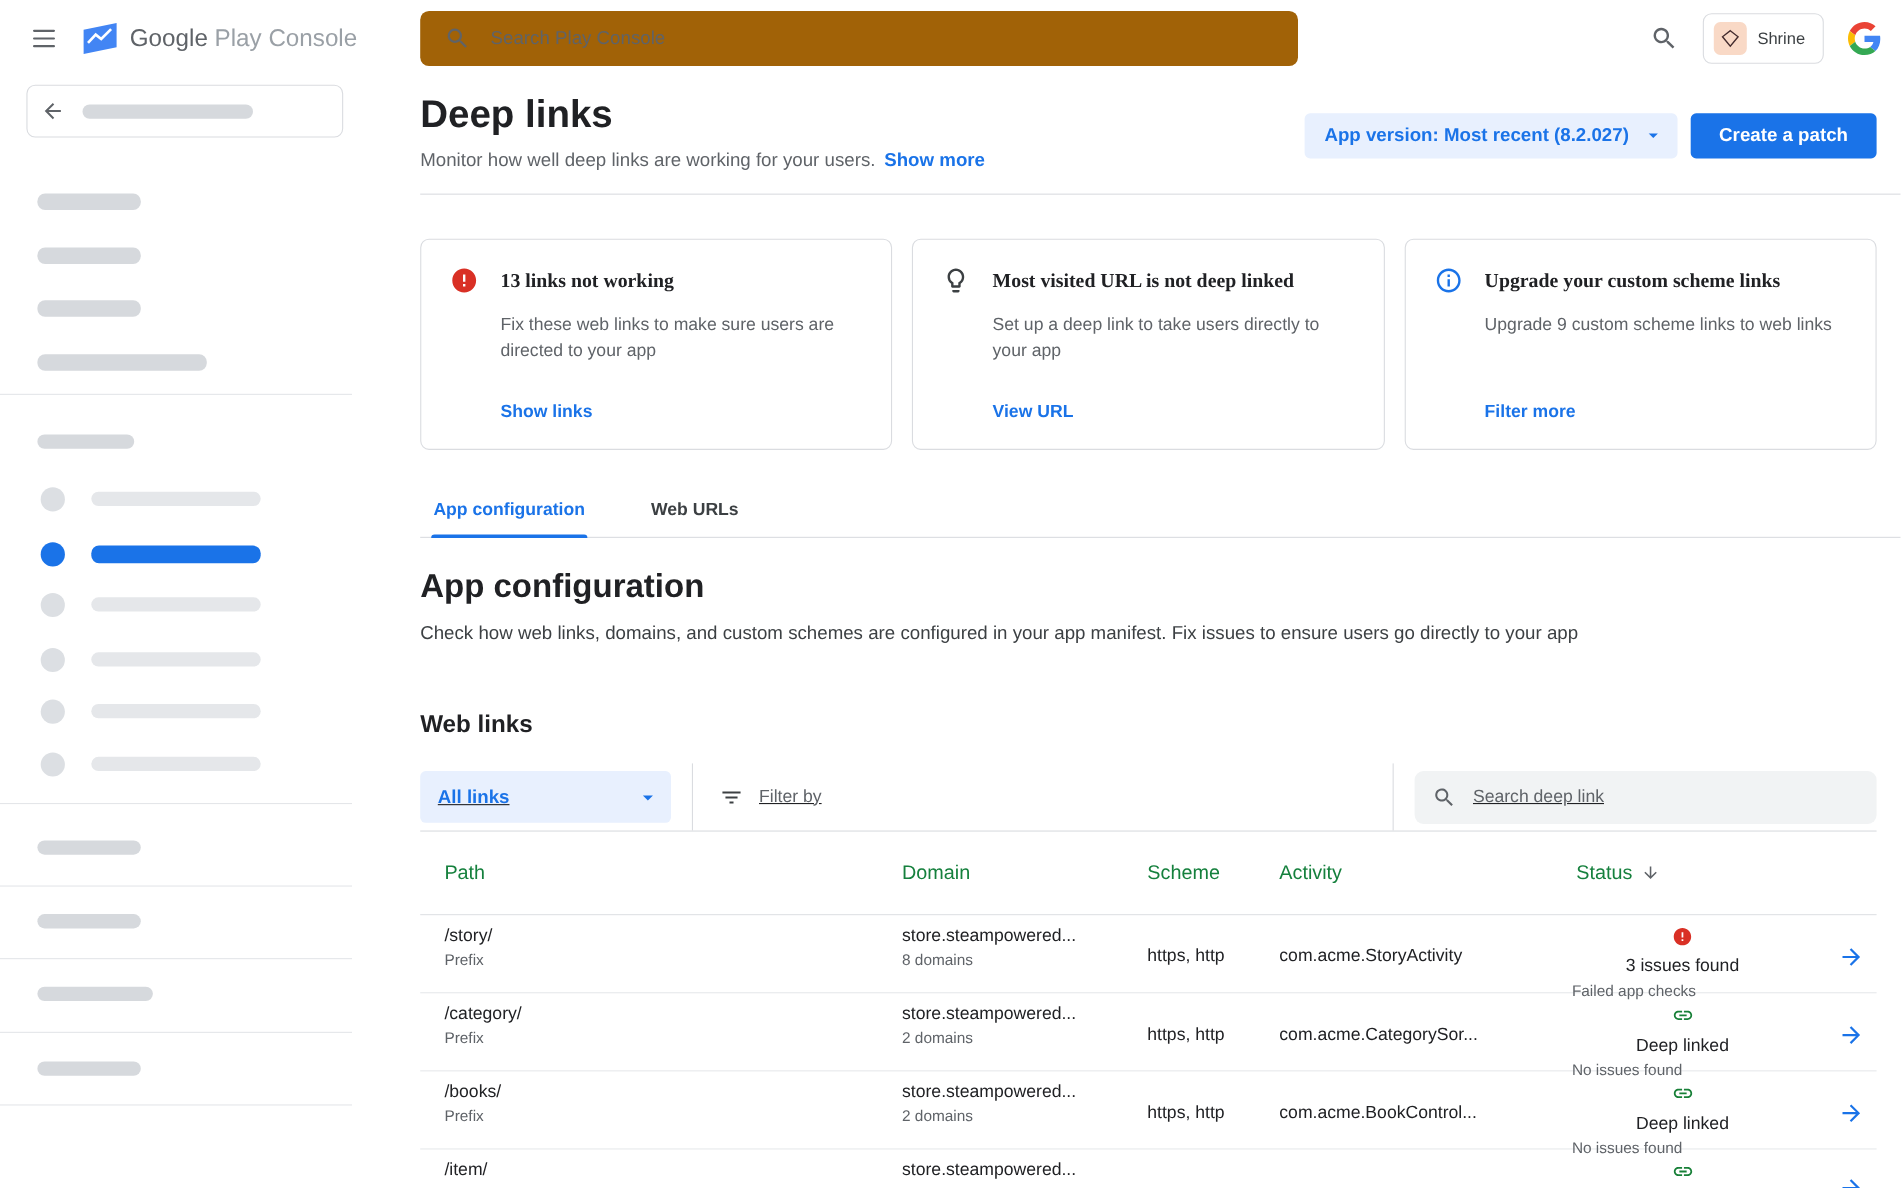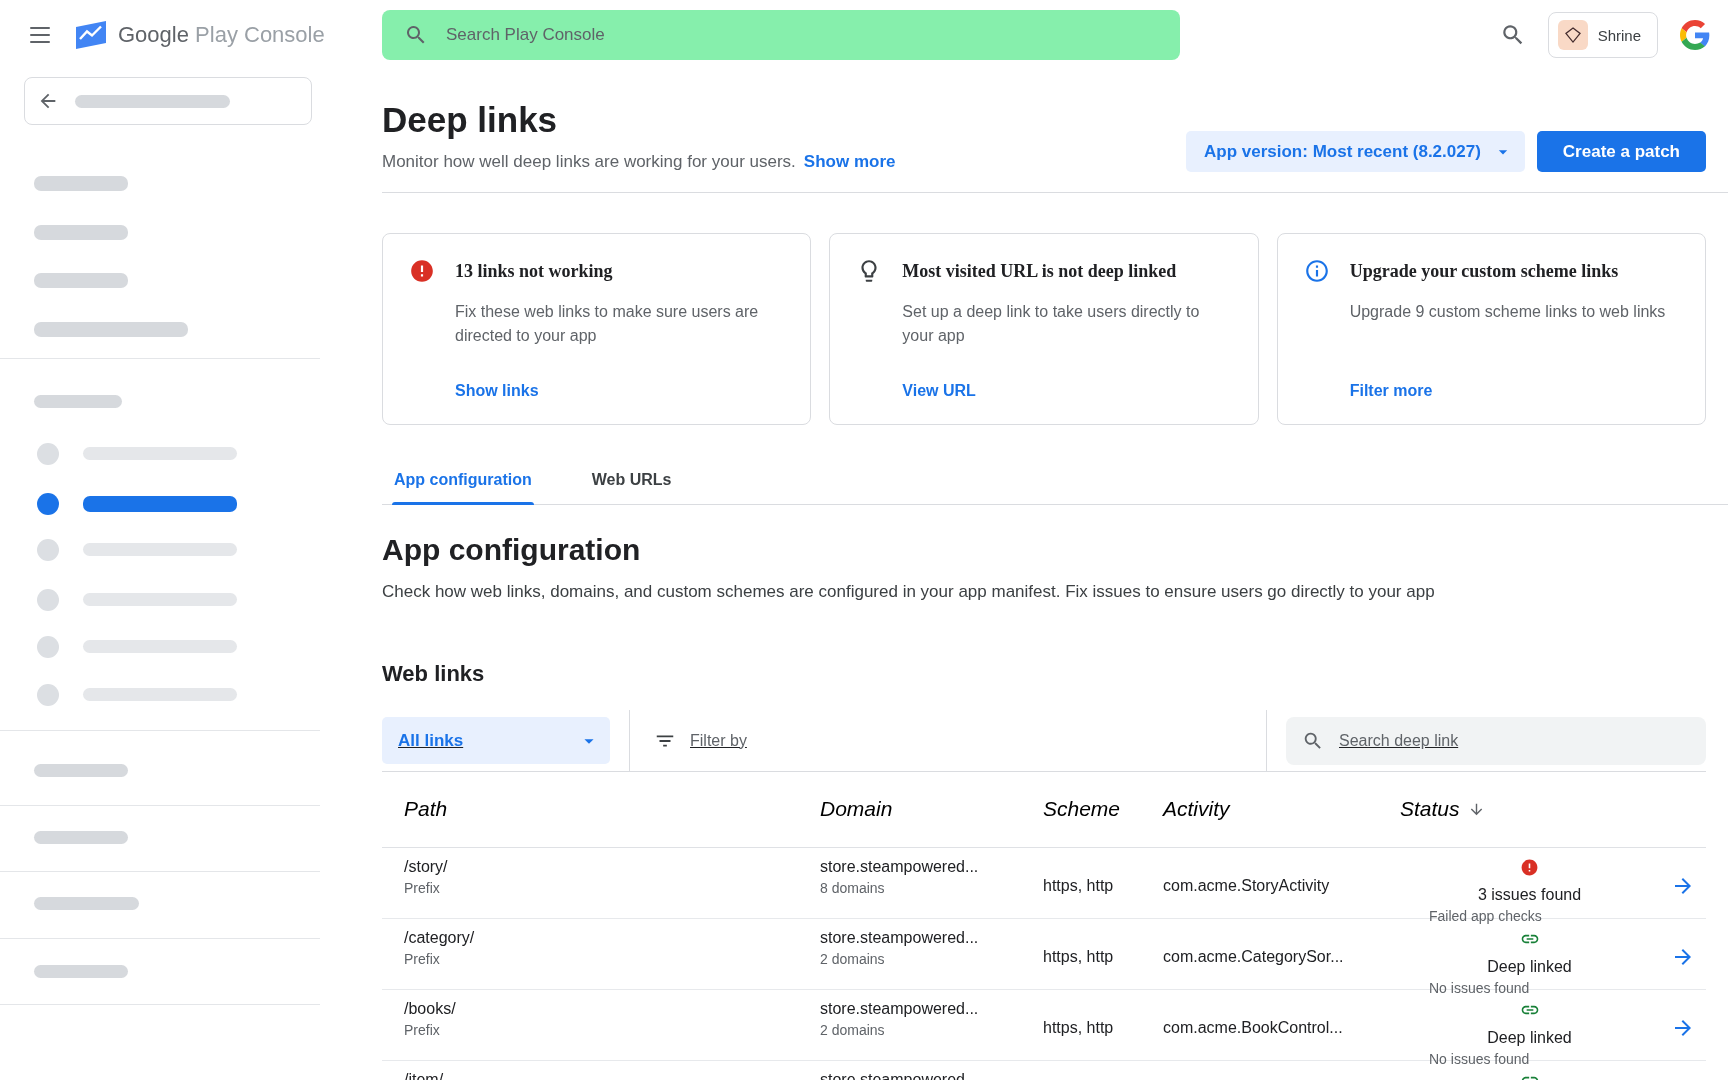--- a/index.html
+++ b/index.html
@@ -11,21 +11,21 @@
   
   .topbar { height:70px; display:flex; align-items:center; }
   .topbar-left { width:320px; flex-shrink:0; display:flex; align-items:center; gap:24px; padding-left:30px; }
   .hamburger { display:flex; flex-direction:column; gap:5px; cursor:pointer; }
   .hamburger span { width:20px; height:2px; background:#5f6368; border-radius:1px; }
   .logo { display:flex; align-items:center; gap:10px; }
   .logo-text { font-size:22px; white-space:nowrap; }
   .logo-google { color:#5f6368; }
   .logo-pc { color:#9aa0a6; }
   .topbar-main { flex:1; display:flex; align-items:center; height:100%; }
-  .console-search { margin-left:62px; width:798px; height:50px; background:#86efac; border-radius:8px;
+  .console-search { margin-left:62px; width:798px; height:50px; background:#a16207; border-radius:8px;
     display:flex; align-items:center; gap:16px; padding:0 22px; }
   .console-search input { flex:1; border:none; outline:none; background:transparent; font-size:17px;
     font-family:inherit; color:#202124; }
   .console-search input::placeholder { color:#5f6368; opacity:1; }
   .topbar-right { margin-left:auto; display:flex; align-items:center; gap:22px; padding-right:18px; }
   .icon-btn { cursor:pointer; display:flex; }
   .account-chip { height:46px; border:1px solid #dadce0; border-radius:8px; background:#fff;
     display:flex; align-items:center; gap:10px; padding:0 16px 0 9px; cursor:pointer; }
   .chip-logo { width:30px; height:30px; border-radius:6px; background:#f9d9c6; display:flex; align-items:center; justify-content:center; }
   .chip-label { font-size:15px; color:#3c4043; }
@@ -36,21 +36,21 @@
   .skel.light { background:#e5e7ea; }
   .skel.blue { background:#1a73e8; }
   .skel-circle { position:absolute; width:22px; height:22px; border-radius:50%; background:#dcdfe3; }
   .skel-circle.blue { background:#1a73e8; }
   .sdiv { position:absolute; left:0; width:320px; height:1px; background:#e4e6e9; }
   .back-box { position:absolute; top:7px; left:24px; right:8px; height:48px; border:1px solid #dadce0;
     border-radius:8px; display:flex; align-items:center; gap:16px; padding-left:12px; cursor:pointer; background:#fff; }
   .back-box .bar { width:155px; height:13px; background:#d6d9dd; border-radius:7px; }
   
   .main { flex:1; padding:0 22px 0 62px; }
-  .page-header { display:flex; justify-content:space-between; align-items:flex-end; margin-top:30px; }
+  .page-header { display:flex; justify-content:space-between; align-items:center; margin-top:14px; }
   .page-title { font-size:35px; font-weight:700; margin:0 0 12px; }
   .page-sub { font-size:17px; color:#5f6368; }
   .blue-link { color:#1a73e8; font-weight:700; cursor:pointer; }
   .page-sub .blue-link { margin-left:8px; }
   .ph-right { display:flex; gap:12px; margin-top:6px; }
   .version-chip { height:41px; background:#e8f0fe; color:#1a73e8; border-radius:5px; display:flex;
     align-items:center; gap:12px; padding:0 12px 0 18px; font-size:17px; font-weight:700; cursor:pointer; white-space:nowrap; }
   .create-patch { height:41px; background:#1a73e8; color:#fff; border:none; border-radius:5px;
     padding:0 26px; font-size:17px; font-weight:700; font-family:inherit; cursor:pointer; white-space:nowrap; }
   .full-divider { height:1px; background:#dadce0; margin:20px -22px 0 0; }
@@ -79,23 +79,23 @@
   .vdiv { width:1px; height:61px; background:#dadce0; margin-left:19px; flex-shrink:0; }
   .filter-by { display:flex; align-items:center; gap:14px; margin-left:24px; color:#5f6368; font-size:16px; cursor:pointer; }
   .spacer { flex:1; }
   .deeplink-search { width:420px; height:48px; background:#f1f3f4; border-radius:8px; display:flex;
     align-items:center; gap:13px; padding:0 16px; margin-left:19px; }
   .deeplink-search input { flex:1; border:none; outline:none; background:transparent; font-size:16px;
     font-family:inherit; color:#202124; }
   .deeplink-search input::placeholder { color:#5f6368; opacity:1; }
   
   .t-header, .t-row { display:grid; grid-template-columns:438px 223px 120px 237px 259px 1fr; }
-  .t-header { height:76px; align-items:center; border-bottom:1px solid #dfe1e5; color:#000000; font-size:21px;font-style:italic; }
+  .t-header { height:76px; align-items:center; border-bottom:1px solid #dfe1e5; color:#15803d; font-size:18px; }
   .t-header .col1 { padding-left:22px; }
-  .status-h { display:flex; align-items:center; gap:8px; cursor:pointer; }
+  .status-h { display:flex; align-items:center; gap:8px; cursor:pointer;margin-left:33px; }
   .t-row { height:71px; border-bottom:1px solid #e7e9ec; }
   .cell-2line { padding-top:10px; }
   .cell-2line.col1 { padding-left:22px; }
   .cell-main { font-size:16px; color:#202124; }
   .cell-sub { font-size:14px; color:#5f6368; margin-top:4px; }
   .cell-center { align-self:center; font-size:16px; color:#202124; }
   .status-cell { padding-top:10px; }
   .status-line1 { display:flex; align-items:center; gap:9px; font-size:16px; color:#202124;flex-direction:column; }
   .status-line2 { font-size:14px; color:#5f6368; margin-top:4px; margin-left:29px; }
   .arrow-cell { align-self:center; justify-self:center; display:flex; cursor:pointer; }

